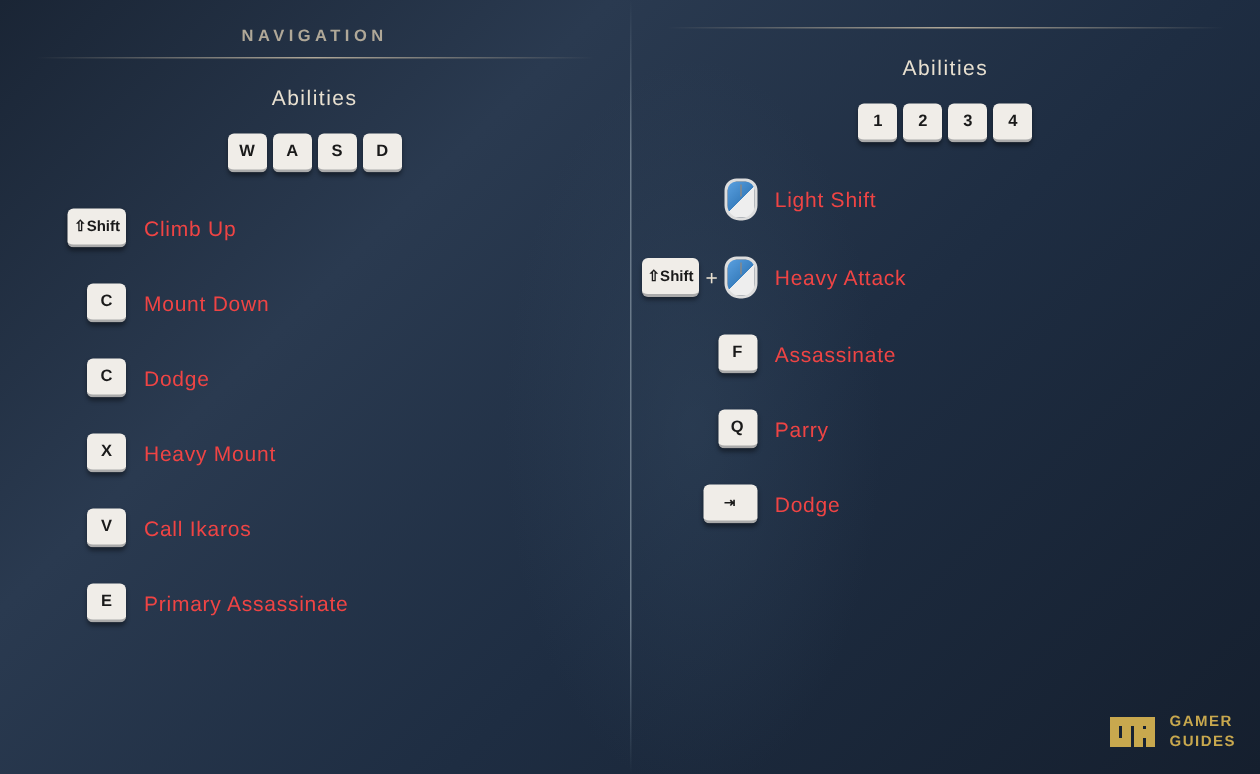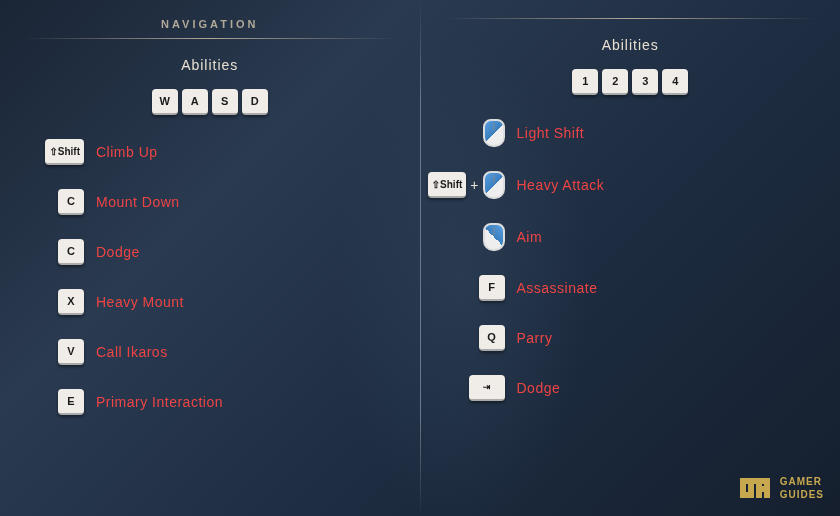--- a/index.html
+++ b/index.html
@@ -280,21 +280,21 @@
         <div class="action-key-area">
           <div class="key">V</div>
         </div>
         <span class="action-label">Call Ikaros</span>
       </div>
 
       <div class="action-row">
         <div class="action-key-area">
           <div class="key">E</div>
         </div>
-        <span class="action-label">Primary Interaction</span>
+        <span class="action-label">Primary Assassinate</span>
       </div>
     </div>
 
     <div class="vertical-divider"></div>
 
     <div class="right-section">
       <div class="section-divider"></div>
 
       <div class="subsection-title">Abilities</div>
 
@@ -314,26 +314,20 @@
 
       <div class="action-row">
         <div class="action-key-area">
           <div class="key key-shift key-icon">⇧Shift</div>
           <span class="plus-sign">+</span>
           <div class="mouse-icon mouse-left"></div>
         </div>
         <span class="action-label">Heavy Attack</span>
       </div>
 
-      <div class="action-row">
-        <div class="action-key-area">
-          <div class="mouse-icon mouse-right"></div>
-        </div>
-        <span class="action-label">Aim</span>
-      </div>
 
       <div class="action-row">
         <div class="action-key-area">
           <div class="key">F</div>
         </div>
         <span class="action-label">Assassinate</span>
       </div>
 
       <div class="action-row">
         <div class="action-key-area">

